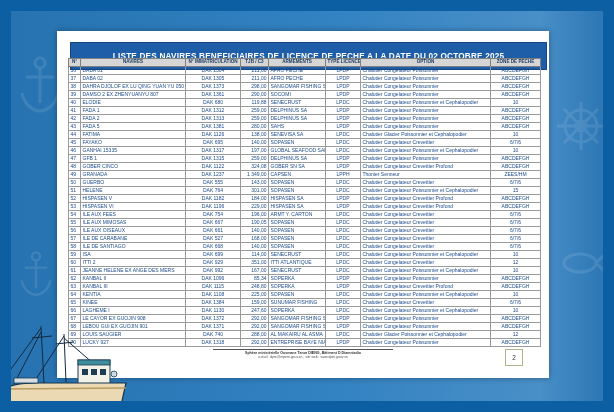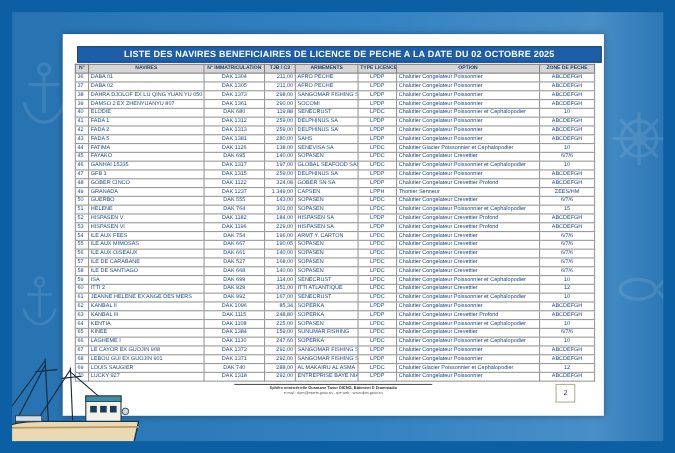--- a/index.html
+++ b/index.html
@@ -12,21 +12,21 @@
     background:linear-gradient(90deg, rgba(0,20,50,0.10) 0%, rgba(255,255,255,0.04) 55%, rgba(255,255,255,0.14) 88%, rgba(0,20,50,0.10) 100%);
     pointer-events:none;}
   .frame{position:absolute;inset:0;border:11px solid #0d5fa4;box-sizing:border-box;pointer-events:none;}
   .decor{position:absolute;opacity:0.10;pointer-events:none;}
 
   .page{
     position:absolute;left:57px;top:31px;width:492px;height:347px;
     background:#ffffff;box-shadow:0 0 6px rgba(0,0,0,0.35);
   }
   .title-bar{
-    position:absolute;left:13px;top:11px;width:477px;height:15px;
+    position:absolute;left:13px;top:11px;width:477px;height:28px;
     background:#1e5ea9;color:#ffffff;font-weight:bold;font-size:8.2px;
     display:flex;align-items:center;justify-content:center;letter-spacing:0.2px;
     box-sizing:border-box;border:1px solid #14477f;
   }
   table.vessels{
     position:absolute;left:11px;top:27px;width:472px;
     border-collapse:collapse;table-layout:fixed;
     font-size:5px;color:#1b4a8a;
   }
   table.vessels th,table.vessels td{

